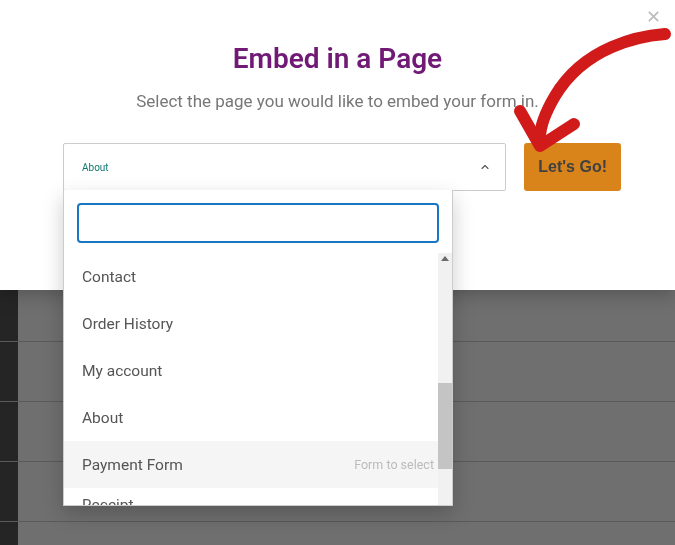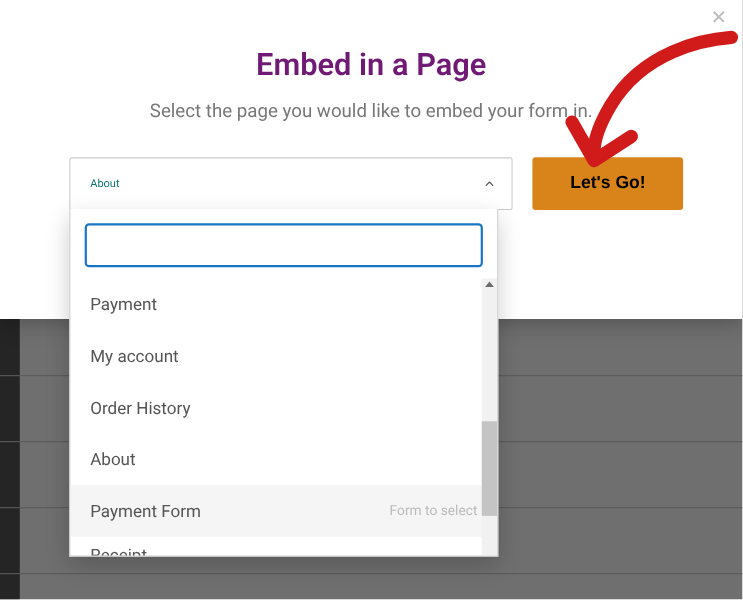--- a/index.html
+++ b/index.html
@@ -9,21 +9,21 @@
   .row-line { position: absolute; left: 0; right: 0; height: 1px; background: #5a5a5a; }
   .modal-card { position: absolute; left: 0; top: 0; width: 675px; height: 290px; background: #fff; box-shadow: 0 4px 18px rgba(0,0,0,0.25); }
   .close-btn { position: absolute; top: 8px; right: 14px; cursor: pointer; color: #bdbdbd; font-size: 18px; line-height: 1; }
   .title { text-align: center; font-size: 28px; font-weight: 600; color: #701a75; margin-top: 42px; }
   .subtitle { text-align: center; font-size: 17px; color: #777; margin-top: 16px; }
   .controls { position: absolute; top: 143px; left: 63px; right: 54px; display: flex; gap: 18px; }
   .select-shell { flex: 1; position: relative; }
   .select-head { height: 48px; border: 1px solid #ccc; border-radius: 2px; background: #fff; display: flex; align-items: center; justify-content: space-between; padding: 0 14px 0 18px; cursor: pointer; }
   .select-label { color: #0f766e; font-size: 10px; }
   .chevron { width: 12px; height: 12px; }
-  .go-btn { height: 48px; background: #d8841a; color: #000000; font-weight: 700; font-size: 16px; border: none; border-radius: 3px; padding: 0 34px; cursor: pointer; }
+  .go-btn { height: 48px; background: #d8841a; color: #404040; font-weight: 700; font-size: 16px; border: none; border-radius: 3px; padding: 0 14px; cursor: pointer; }
 
   .dropdown { position: absolute; top: 190px; left: 63px; width: 390px; background: #fff; border: 1px solid #ccc; border-top: none; box-shadow: 0 8px 20px rgba(0,0,0,0.2); z-index: 20; }
   .search-wrap { padding: 13px 13px 10px 13px; }
   .search-input { width: 100%; height: 40px; border: 2px solid #1976c5; border-radius: 4px; padding: 0 10px; font-size: 15px; outline: none; }
   .opt-scroll { position: relative; max-height: 252px; overflow: hidden; }
   .option { height: 47px; display: flex; align-items: center; justify-content: space-between; padding: 0 18px; font-size: 15.5px; color: #555; cursor: pointer; }
   .option.hovered { background: #f5f5f5; gap: 48px; }
   .option.last { height: 36px; align-items: flex-start; padding-top: 8px; }
   .hint { font-size: 12.5px; color: #bbb; }
   .scrollbar-track { position: absolute; top: 0; right: 0; width: 14px; height: 100%; background: #f1f1f1; }
@@ -63,27 +63,27 @@
       </button>
     </div>
   </div>
 
   <div class="dropdown">
     <div class="search-wrap">
       <input class="search-input" type="text" value="" style="">
     </div>
     <div class="opt-scroll">
       <div class="option">
-        <span>Payment</span>
+        <span>Contact</span>
+      </div>
+      <div class="option">
+        <span>Order History</span>
       </div>
       <div class="option">
         <span>My account</span>
-      </div>
-      <div class="option">
-        <span>Order History</span>
       </div>
       <div class="option">
         <span>About</span>
       </div>
       <div class="option hovered">
         <span>Payment Form</span>
         <span class="hint">Form to select</span>
       </div>
       <div class="option last">
         <span>Receipt</span>

